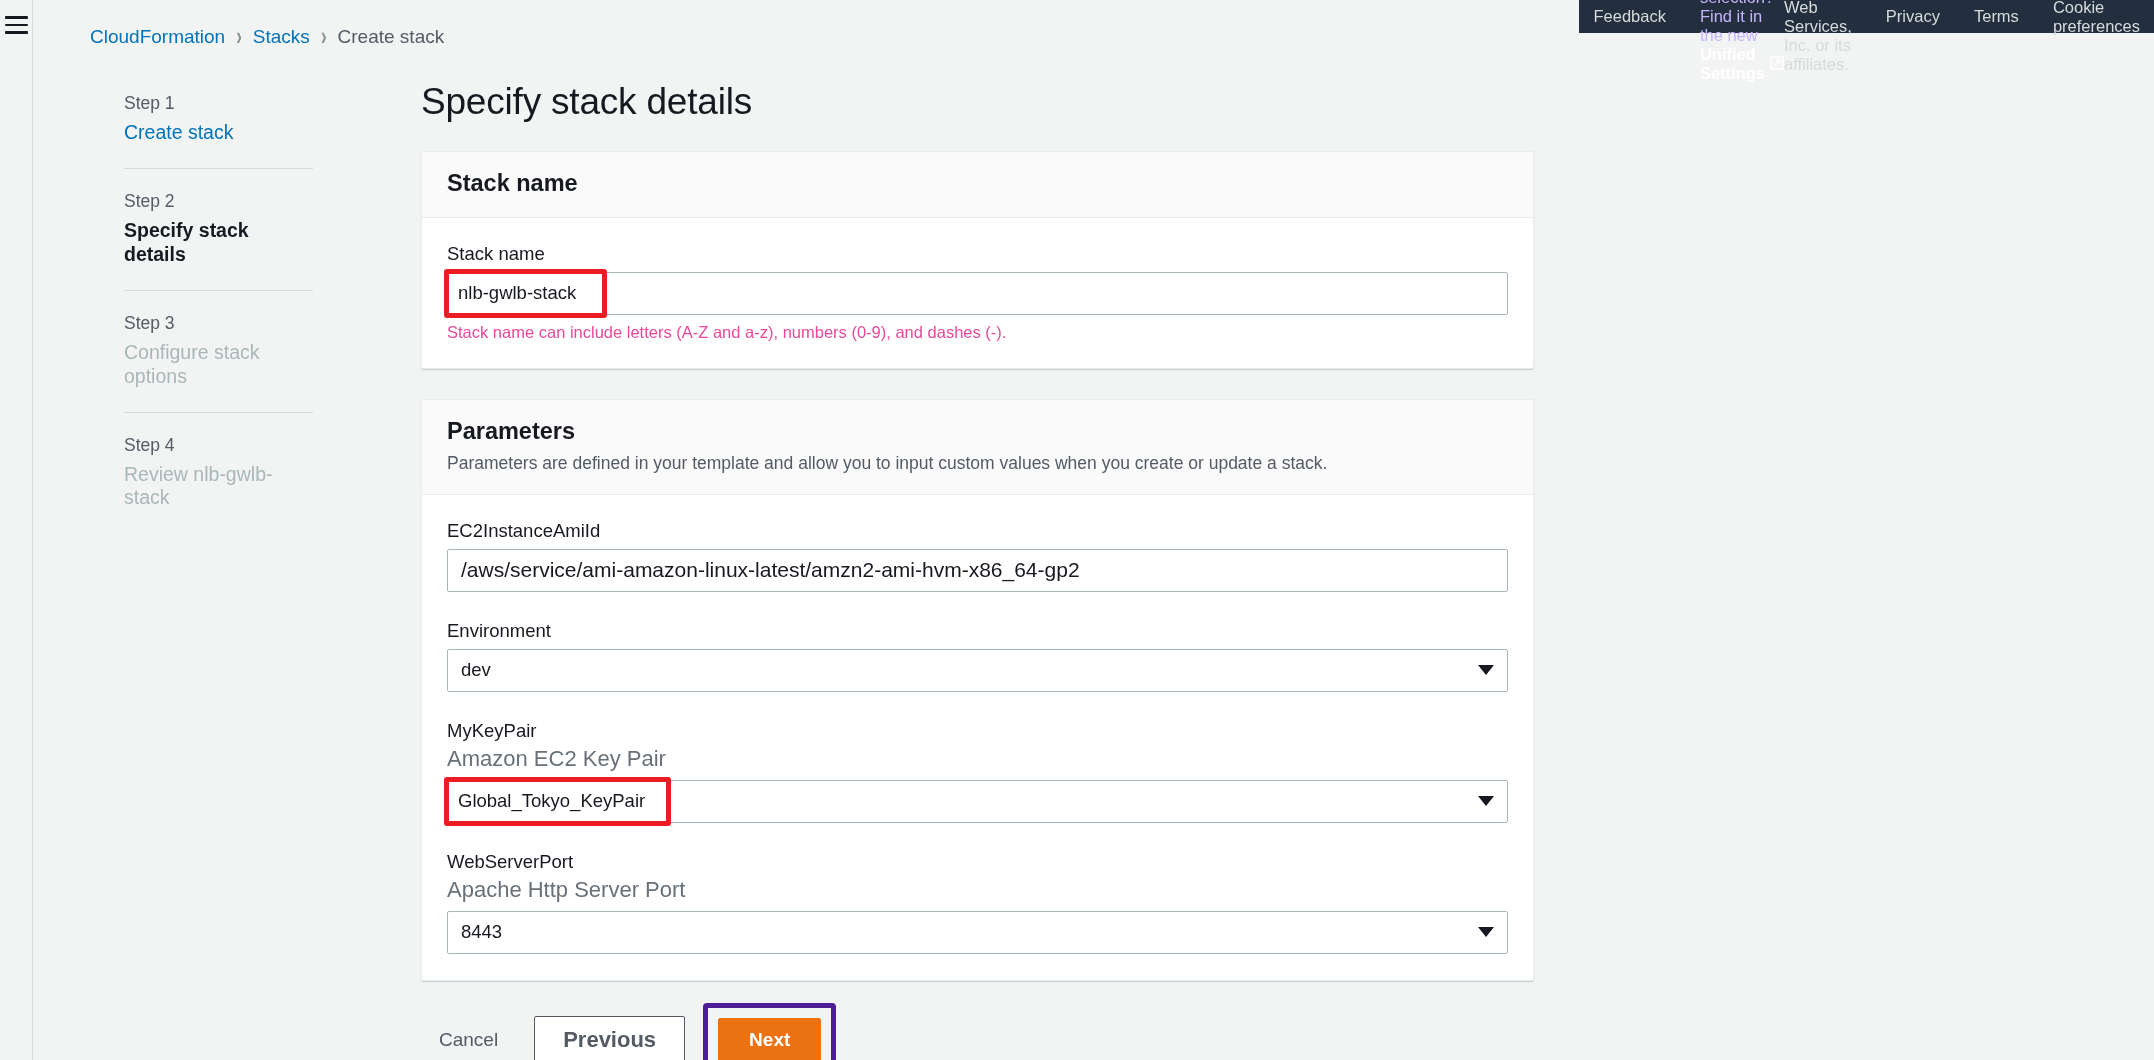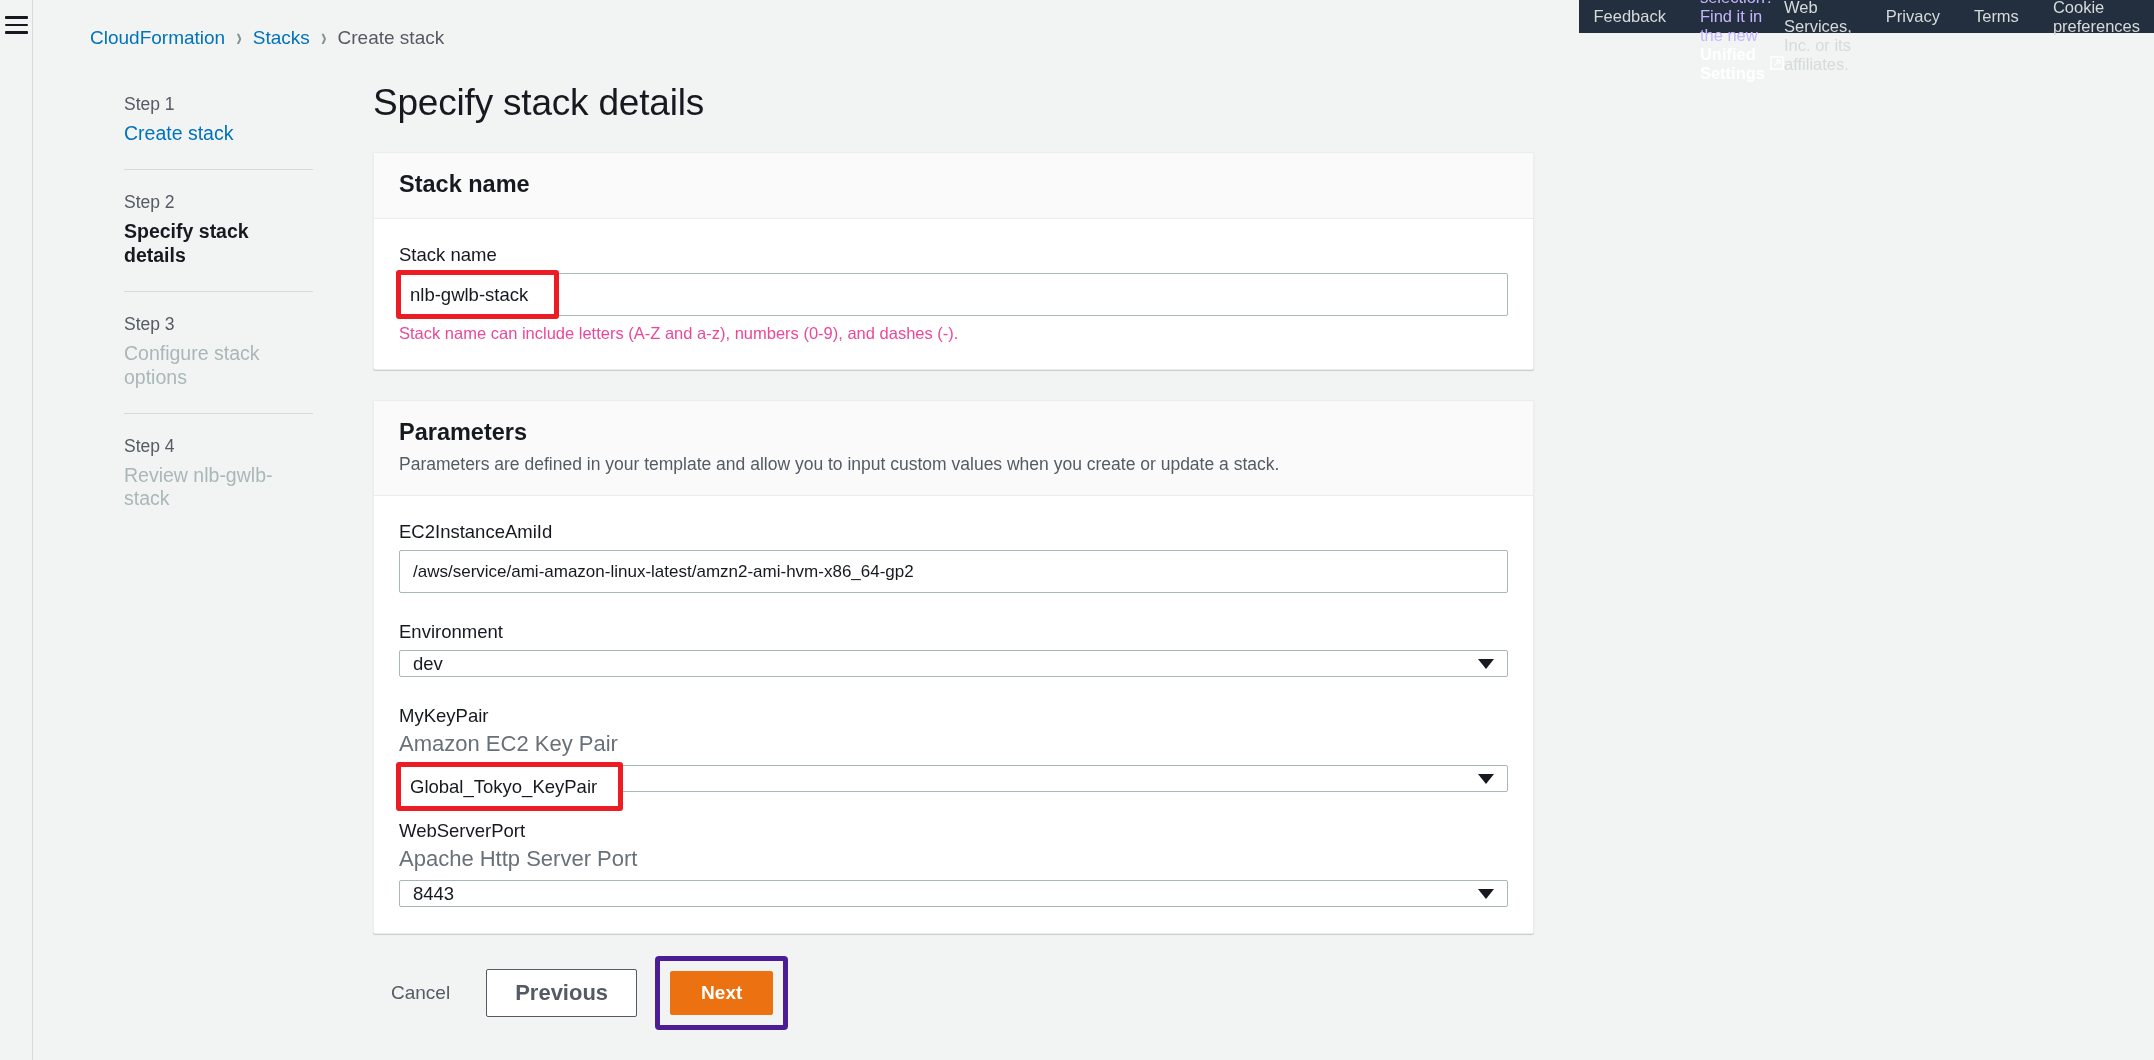--- a/index.html
+++ b/index.html
@@ -45,21 +45,21 @@
     gap: 11px;
     height: 52px;
   }
   .crumb-link { color: #0073bb; text-decoration: none; cursor: pointer; }
   .crumb-current { color: #545b64; }
   .crumb-sep {
     color: #879596; font-size: 17px; font-weight: bold;
     transform: scaleY(1.5); display: inline-block;
   }
 
-  .content-row { display: flex; flex: 1 1 auto; min-height: 0; }
+  .content-row { display: flex; flex: 1 1 auto; min-height: 0; gap: 48px; }
 
   
   .steps {
     width: 330px;
     flex: 0 0 330px;
     padding: 42px 50px 0 91px;
   }
   .step { padding: 0 0 0 0; }
   .step-num { font-size: 17.5px; color: #545b64; margin-bottom: 7px; }
   .step-title { font-size: 19.5px; line-height: 1.2; }
@@ -107,30 +107,30 @@
   .field-sub { font-size: 22px; color: #687078; margin-bottom: 8px; margin-top: -3px; }
   .field-hint { font-size: 16.5px; color: #ec4899; margin-top: 8px; }
 
   .input-wrap { position: relative; }
   .text-input {
     width: 100%;
     height: 43px;
     border: 1px solid #aab7b8;
     border-radius: 2px;
     background: #fff;
-    font-size: 17px;
+    font-size: 21px;
     font-family: "Liberation Sans", sans-serif;
     color: #16191f;
     padding: 12px 13px;
     outline: none;
   }
   .select-wrap { position: relative; }
   .select-input {
     width: 100%;
-    height: 27px;
+    height: 43px;
     border: 1px solid #aab7b8;
     border-radius: 2px;
     background: #fff;
     font-size: 18.5px;
     color: #16191f;
     padding: 0 40px 0 13px;
     display: flex;
     align-items: center;
     cursor: pointer;
   }

